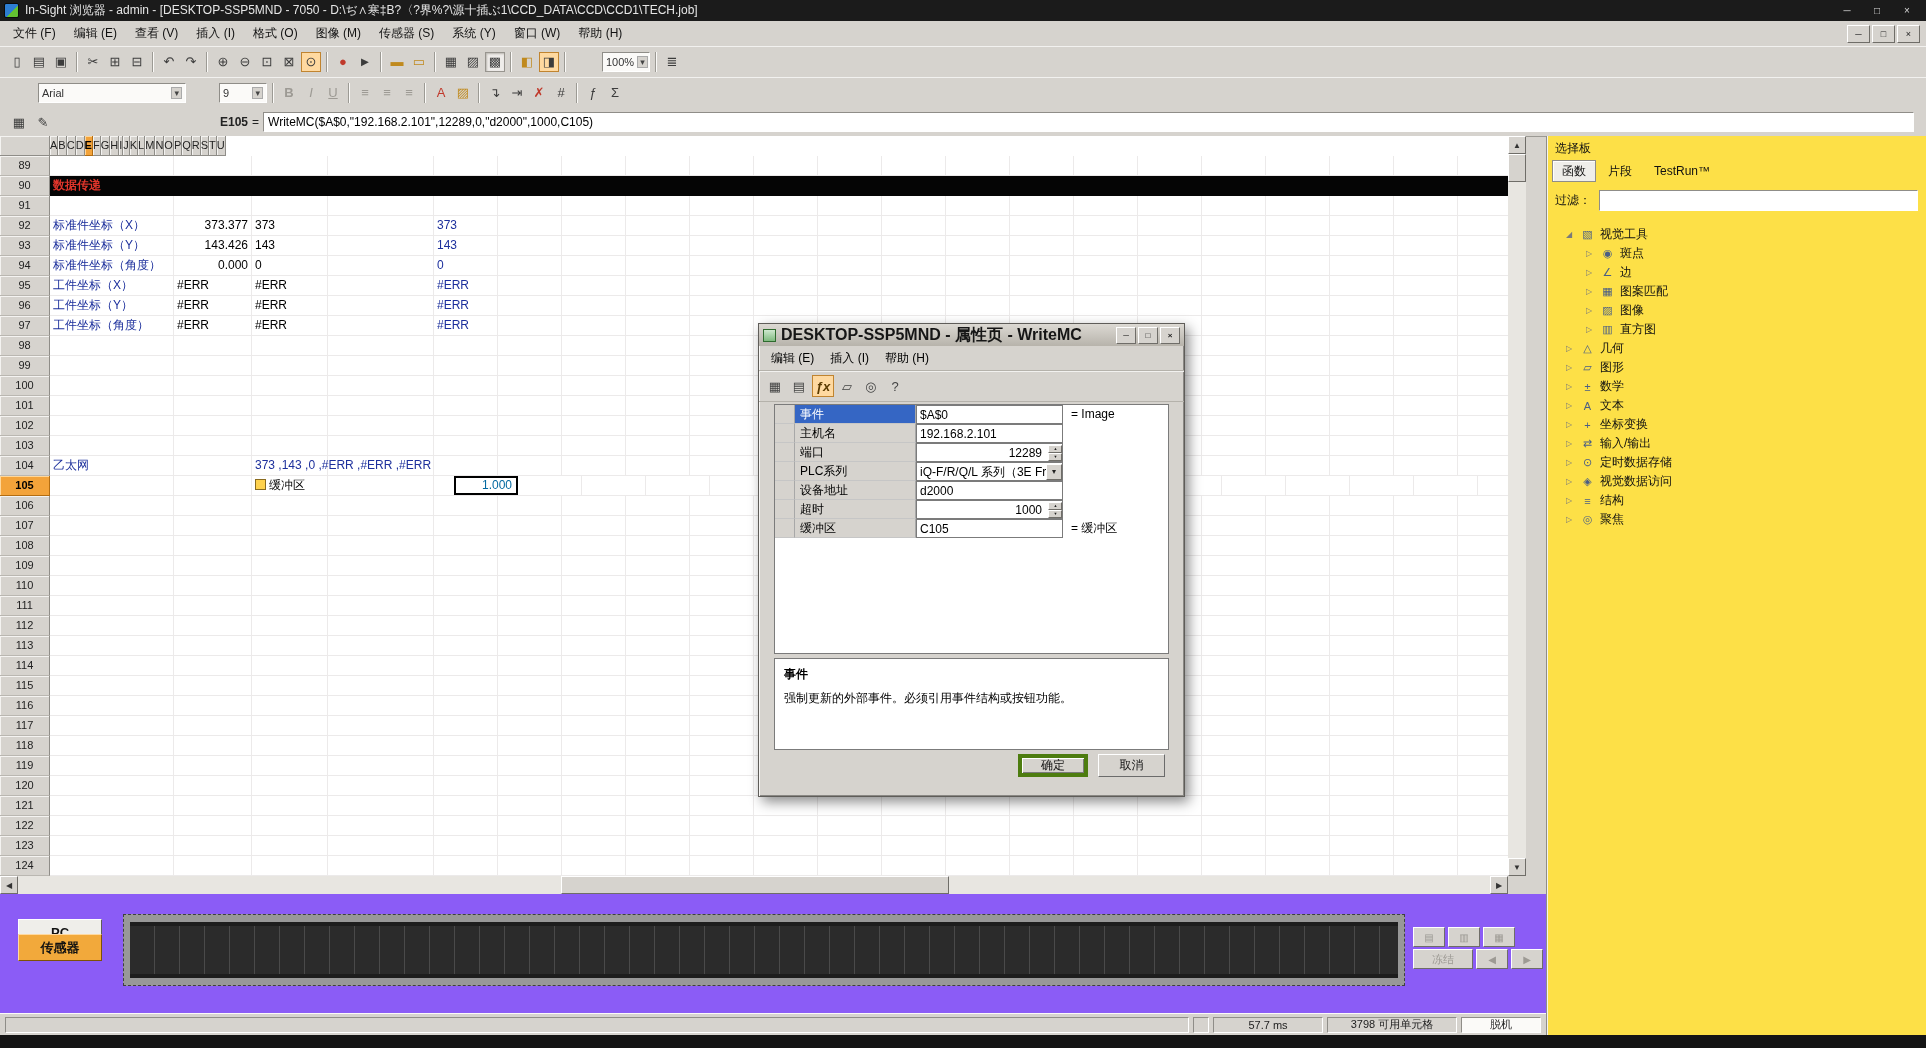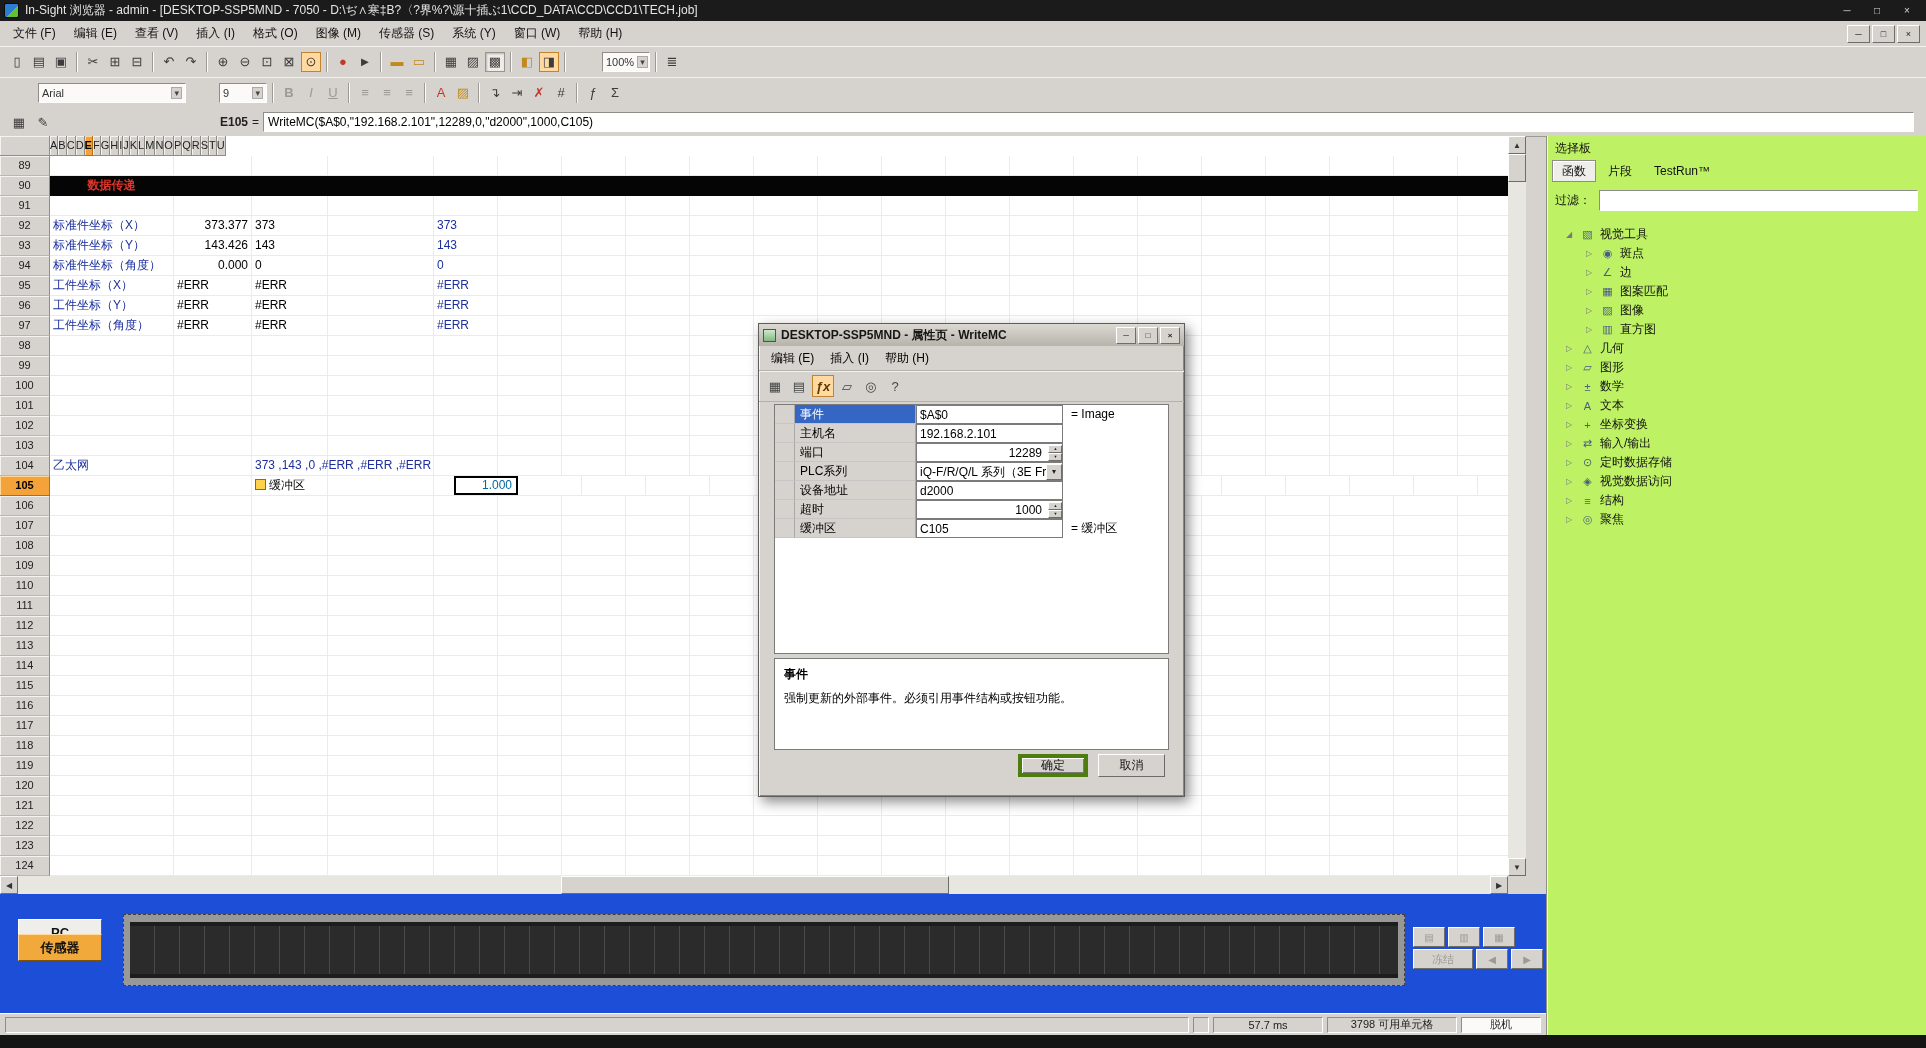--- a/index.html
+++ b/index.html
@@ -52,75 +52,75 @@
   .cell{height:100%;box-sizing:border-box;border-right:1px solid #eceaea;font-size:12px;line-height:18px;padding:0 3px;white-space:nowrap;overflow:visible;}
   .ca{width:124px;color:#1c2f9c;}
   .cb{width:78px;text-align:right;color:#000;}
   .cb.left{text-align:left;}
   .cc{width:76px;color:#000;position:relative;z-index:1;}
   .cc.navy{color:#1c2f9c;}
   .cd{width:106px;}
   .ce{width:64px;color:#1c2f9c;}
   .fill{flex:1;border-right:none;background:repeating-linear-gradient(to right,transparent 0 63px,#eceaea 63px 64px);}
   .band{background:#050505;border-bottom-color:#050505;}
-  .band .cell{border-right-color:transparent;text-align:center;}
+  .band .cell{border-right-color:transparent;}
   .band .ca{color:#e0352b;font-weight:bold;}
   .band .fill{background:none;}
   .selrow .ce{border:2px solid #000;background:#fff;color:#0369a1;text-align:right;line-height:14px;padding-right:4px;position:relative;z-index:2;margin-left:20px;}
   .cell-icon{display:none;width:9px;height:9px;background:#ffd24d;border:1px solid #8a6b1f;margin-right:3px;vertical-align:-1px;}
   .hasicon .cell-icon{display:inline-block;}
   
   .vscroll{position:absolute;left:1508px;top:0;width:18px;height:740px;background:#e8e6e1;display:flex;flex-direction:column;}
   .hscroll{position:absolute;left:0;top:740px;width:1526px;height:18px;background:#e8e6e1;display:flex;}
   .sb-btn{width:18px;height:18px;box-sizing:border-box;background:#d6d3ce;border:1px solid;border-color:#fff #6f6d68 #6f6d68 #fff;font-size:8px;color:#333;display:flex;align-items:center;justify-content:center;flex:none;}
   .sb-thumb{box-sizing:border-box;background:#d6d3ce;border:1px solid;border-color:#fff #6f6d68 #6f6d68 #fff;flex:none;}
   .v-thumb{height:28px;width:18px;}
   .h-thumb{width:388px;height:18px;}
   .h-space{width:543px;flex:none;}
   .sb-flex{flex:1;}
   .sb-corner{width:18px;height:18px;background:#d6d3ce;flex:none;}
   
-  .filmband{position:absolute;left:0;top:894px;width:1546px;height:119px;background:#1d4ed8;}
+  .filmband{position:absolute;left:0;top:894px;width:1546px;height:119px;background:#8b5cf6;}
   .pc-btn{position:absolute;left:18px;top:25px;width:82px;height:25px;background:#efeeea;border:1px solid;border-color:#fff #5f5d59 #5f5d59 #fff;font-size:13px;font-weight:bold;display:flex;align-items:center;justify-content:center;color:#111;}
   .sensor-btn{position:absolute;left:18px;top:40px;width:82px;height:25px;background:#f2a93b;border:1px solid;border-color:#ffd9a0 #7c5206 #7c5206 #ffd9a0;font-size:13px;font-weight:bold;display:flex;align-items:center;justify-content:center;color:#111;}
   .film-outer{position:absolute;left:123px;top:20px;width:1282px;height:72px;background:#989898;border:1px dashed #3f3f3f;box-sizing:border-box;}
   .film-inner{position:absolute;left:6px;top:7px;right:6px;bottom:7px;background:#2b2b2b;background-image:repeating-linear-gradient(to right,transparent 0 24px,#4a4a4a 24px 25px);box-shadow:inset 0 4px 0 #1d1d1d,inset 0 -4px 0 #1d1d1d;}
   .film-btns-top{position:absolute;left:1413px;top:33px;display:flex;gap:3px;}
   .film-btns-bottom{position:absolute;left:1413px;top:55px;display:flex;gap:3px;}
   .mini-btn{height:18px;min-width:24px;background:#d6d3ce;border:1px solid;border-color:#fff #6f6d68 #6f6d68 #fff;font-size:10px;color:#9d9a94;display:flex;align-items:center;justify-content:center;padding:0 3px;}
   .freeze-btn{min-width:52px;font-size:11px;}
   
   .statusbar{position:absolute;left:0;top:1013px;width:1546px;height:22px;background:#d6d3ce;border-top:1px solid #fbfaf8;box-sizing:border-box;display:flex;gap:4px;align-items:center;padding:0 5px;font-size:11px;color:#222;}
   .seg{height:16px;box-sizing:border-box;border:1px solid;border-color:#8f8d88 #fff #fff #8f8d88;display:flex;align-items:center;justify-content:center;padding:0 6px;}
   .seg-long{flex:1;}
   .seg-sm{width:16px;}
   .seg-time{width:110px;}
   .seg-cells{width:130px;}
   .seg-mode{width:80px;background:#fbfaf8;}
   .bottomstrip{position:absolute;left:0;top:1035px;width:1926px;height:13px;background:#141414;}
   
-  .palette{position:absolute;left:1546px;top:136px;width:380px;height:899px;background:#bef264;box-sizing:border-box;border-left:1px solid #8f8d88;box-shadow:inset 1px 0 0 #f4f3f1;font-size:12px;color:#111;}
+  .palette{position:absolute;left:1546px;top:136px;width:380px;height:899px;background:#fde047;box-sizing:border-box;border-left:1px solid #8f8d88;box-shadow:inset 1px 0 0 #f4f3f1;font-size:12px;color:#111;}
   .p-header{height:24px;display:flex;align-items:center;padding:0 8px;}
   .p-tabs{display:flex;gap:2px;padding:0 5px;}
   .p-tab{height:20px;padding:0 9px;display:flex;align-items:center;border:1px solid transparent;}
   .p-tab.active{background:#efeeea;border:1px solid #8f8d88;box-shadow:inset 1px 1px 0 #fff;}
   .p-filter{display:flex;align-items:center;gap:8px;padding:8px 8px 6px 8px;}
   .p-filter input{flex:1;height:17px;border:1px solid;border-color:#8f8d88 #fff #fff #8f8d88;background:#fff;font-size:12px;}
   .p-tree{padding:8px 2px;}
   .tree-item{display:flex;align-items:center;height:19px;gap:5px;}
   .lvl1{padding-left:14px;}
   .lvl2{padding-left:34px;}
   .arrow{width:12px;text-align:center;font-size:8px;color:#7a7a7a;flex:none;}
   .t-icon{width:15px;text-align:center;font-size:11px;color:#4a5e85;flex:none;}
   .t-label{white-space:nowrap;}
   
   .dialog{position:absolute;left:758px;top:323px;width:425px;height:472px;background:#d6d3ce;border:1px solid #5f5d59;box-shadow:inset 1px 1px 0 #f7f6f4,inset -1px -1px 0 #8a8884,4px 5px 12px rgba(0,0,0,.45);z-index:40;font-size:12px;}
   .d-title{height:22px;background:linear-gradient(to bottom,#dcd9d3,#b7b3ab);display:flex;align-items:center;gap:5px;padding:0 4px;font-weight:bold;color:#161616;}
   .d-icon{width:13px;height:13px;background:linear-gradient(#cfe8cf,#7fba7f);border:1px solid #2e6b2e;box-sizing:border-box;}
-  .d-title-text{flex:1;white-space:nowrap;overflow:hidden;font-size:12px;}
+  .d-title-text{flex:1;white-space:nowrap;overflow:hidden;font-size:16px;}
   .d-winbtns{display:flex;gap:2px;}
   .d-winbtn{width:18px;height:15px;background:#d6d3ce;border:1px solid;border-color:#fff #6f6d68 #6f6d68 #fff;font-size:8px;display:flex;align-items:center;justify-content:center;color:#222;}
   .d-menubar{height:24px;display:flex;align-items:center;padding-left:4px;border-bottom:1px solid #b5b2ab;}
   .d-menubar .menu-item{padding:2px 8px;}
   .d-toolbar{height:30px;display:flex;align-items:center;gap:2px;padding:0 5px;border-bottom:1px solid #b5b2ab;box-shadow:inset 0 1px 0 #f2f1ef;}
   .d-tbtn{width:22px;height:22px;display:flex;align-items:center;justify-content:center;font-size:13px;color:#444;border:1px solid transparent;box-sizing:border-box;}
   .d-tbtn.act{background:#ffd9a0;border:1px solid #c08430;color:#5a3a00;font-style:italic;font-weight:bold;}
   .d-body{position:absolute;left:15px;top:80px;width:395px;height:250px;background:#fff;border:1px solid #7b7b7b;box-sizing:border-box;overflow:hidden;}
   .f-row{display:flex;height:19px;}
   .f-gutter{width:20px;background:#d6d3ce;border-right:1px solid #a8a8a8;border-bottom:1px solid #c6c6c6;box-sizing:border-box;flex:none;}

